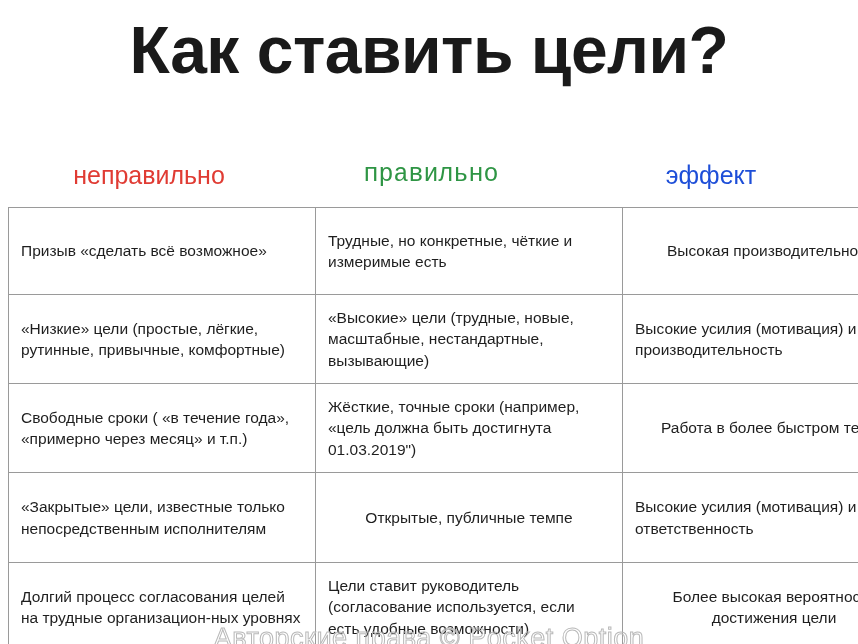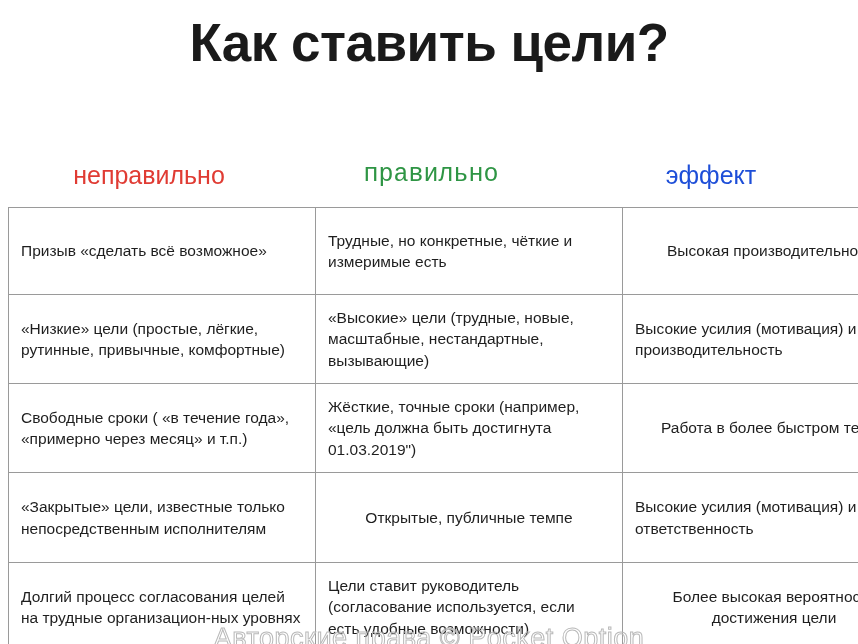--- a/index.html
+++ b/index.html
@@ -22,21 +22,21 @@
     background: #ffffff;
   }
 
   
   .title {
     position: absolute;
     left: 0;
     top: 14px;
     width: 858px;
     text-align: center;
-    font-size: 53px;
+    font-size: 66px;
     font-weight: bold;
     color: #1a1a1a;
     letter-spacing: -0.5px;
     line-height: 1.1;
     white-space: nowrap;
   }
 
   
   .headers {
     position: absolute;

